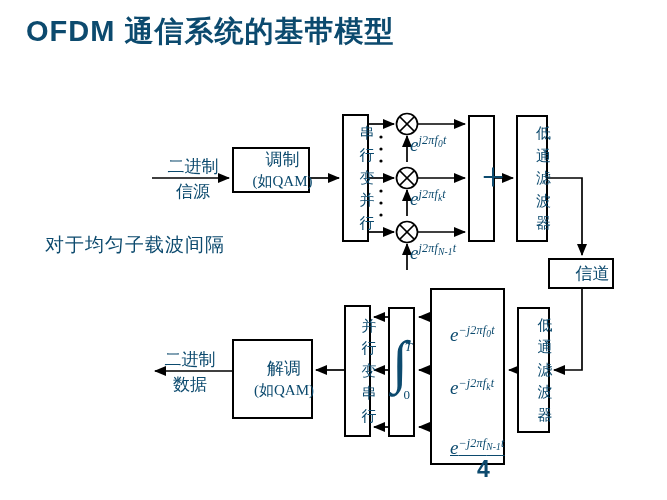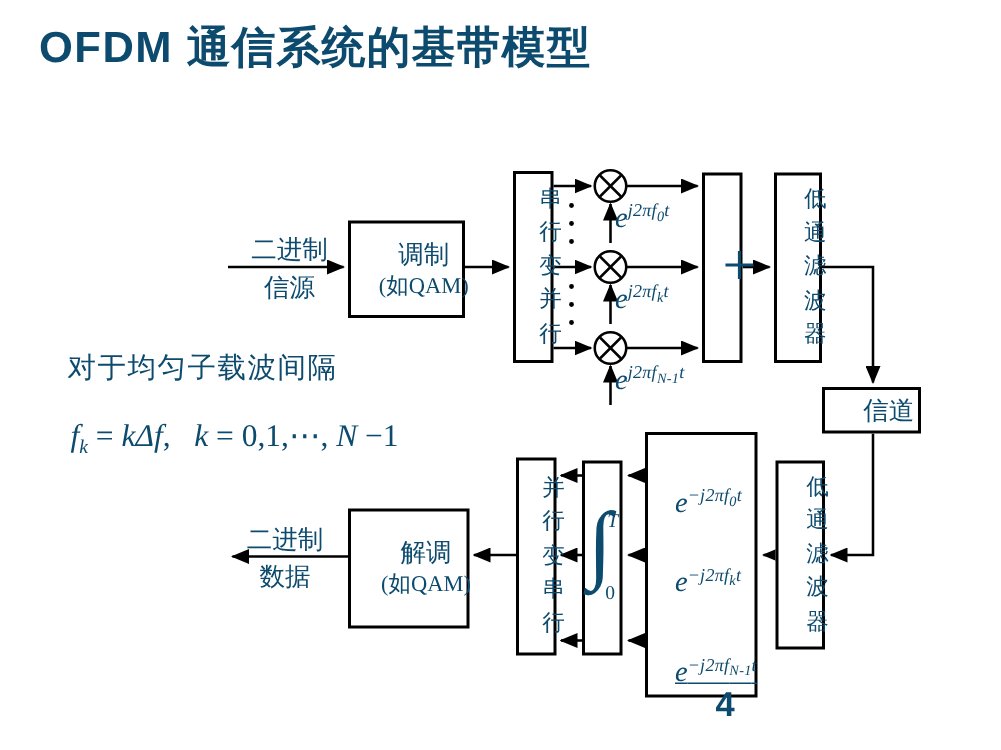--- a/index.html
+++ b/index.html
@@ -36,21 +36,20 @@
 </style>
 </head>
 <body>
 
 <div class="slide">
 
   <h1 class="title">OFDM 通信系统的基带模型</h1>
 
   <div class="note">对于均匀子载波间隔</div>
 
-  <div class="math"><i>f</i><sub>k</sub><span> = </span><i>kΔf</i><span>,   </span><i>k</i><span> = 0,1,⋯, </span><i>N</i><span> −1</span></div>
 
   <svg class="overlay" width="667" height="500" viewBox="0 0 667 500">
     <defs>
       <marker id="ah" markerUnits="userSpaceOnUse" markerWidth="12" markerHeight="10" refX="11" refY="5" orient="auto">
         <path d="M0,0 L12,5 L0,10 z" fill="#000"></path>
       </marker>
     </defs>
     <g stroke="#000" stroke-width="1.7" fill="none">
 
       <line x1="152" y1="178" x2="229" y2="178" marker-end="url(#ah)"></line>
@@ -140,21 +139,21 @@
         <circle cx="468" cy="401" r="1.6"></circle>
         <circle cx="468" cy="413" r="1.6"></circle>
     </g>
   </svg>
 
   <div class="flowlabel" style="left:160px;top:157px;">
     <span class="l1">二进制</span>
     <span class="l2">信源</span>
   </div>
 
-  <div class="box" style="left:232px;top:147px;width:78px;height:65px;flex-direction:column;">
+  <div class="box" style="left:232px;top:147px;width:78px;height:46px;flex-direction:column;">
     <span class="hline1">调制</span>
     <span class="hline2">(如QAM)</span>
   </div>
 
   <div class="box" style="left:342px;top:114px;width:25px;height:128px;">
     <span class="vtext">串行变并行</span>
   </div>
 
   <div class="exp" style="left:410px;top:134px;"><span class="e">e</span><span class="sup"><span>j2πf</span><span class="fsub">0</span><span>t</span></span></div>
   <div class="exp" style="left:410px;top:188px;"><span class="e">e</span><span class="sup"><span>j2πf</span><span class="fsub">k</span><span>t</span></span></div>

